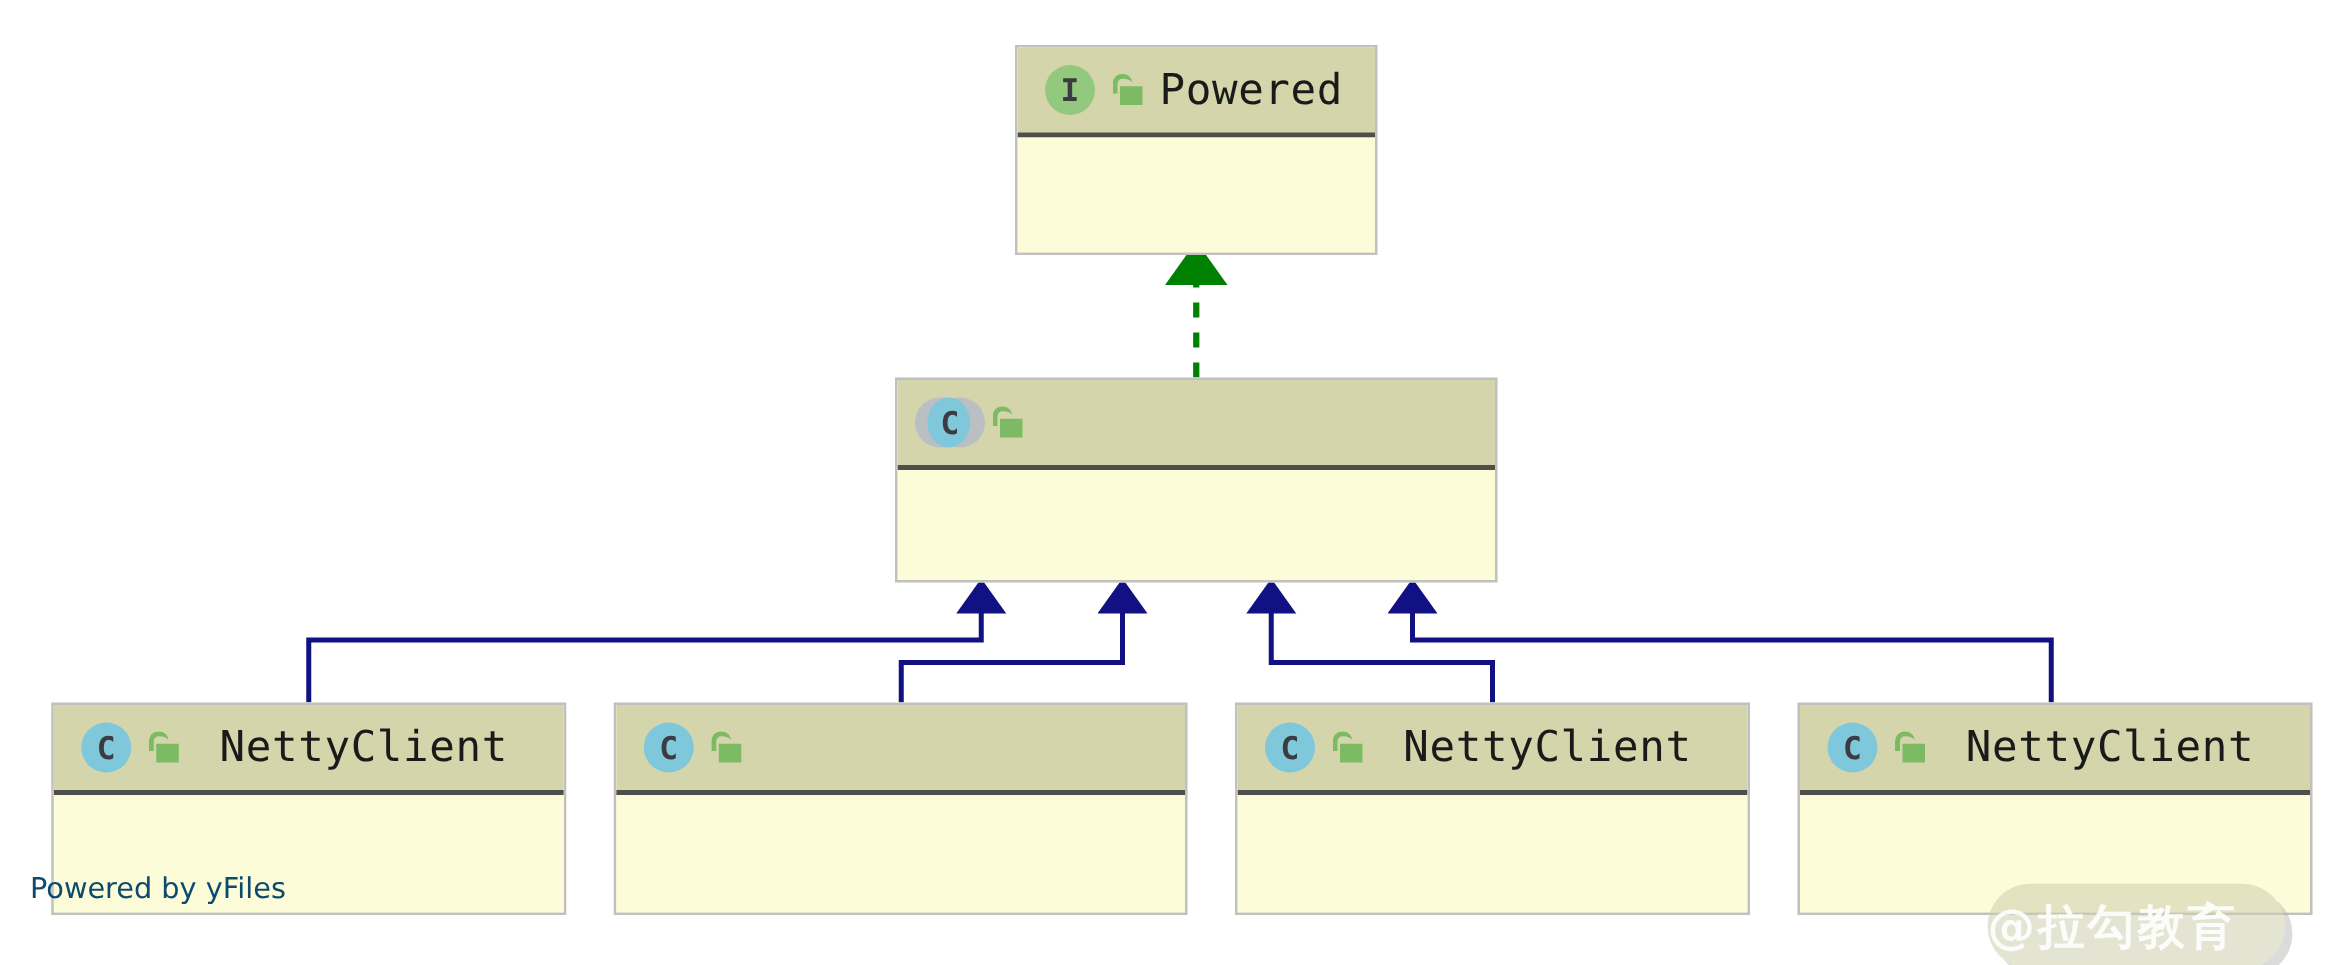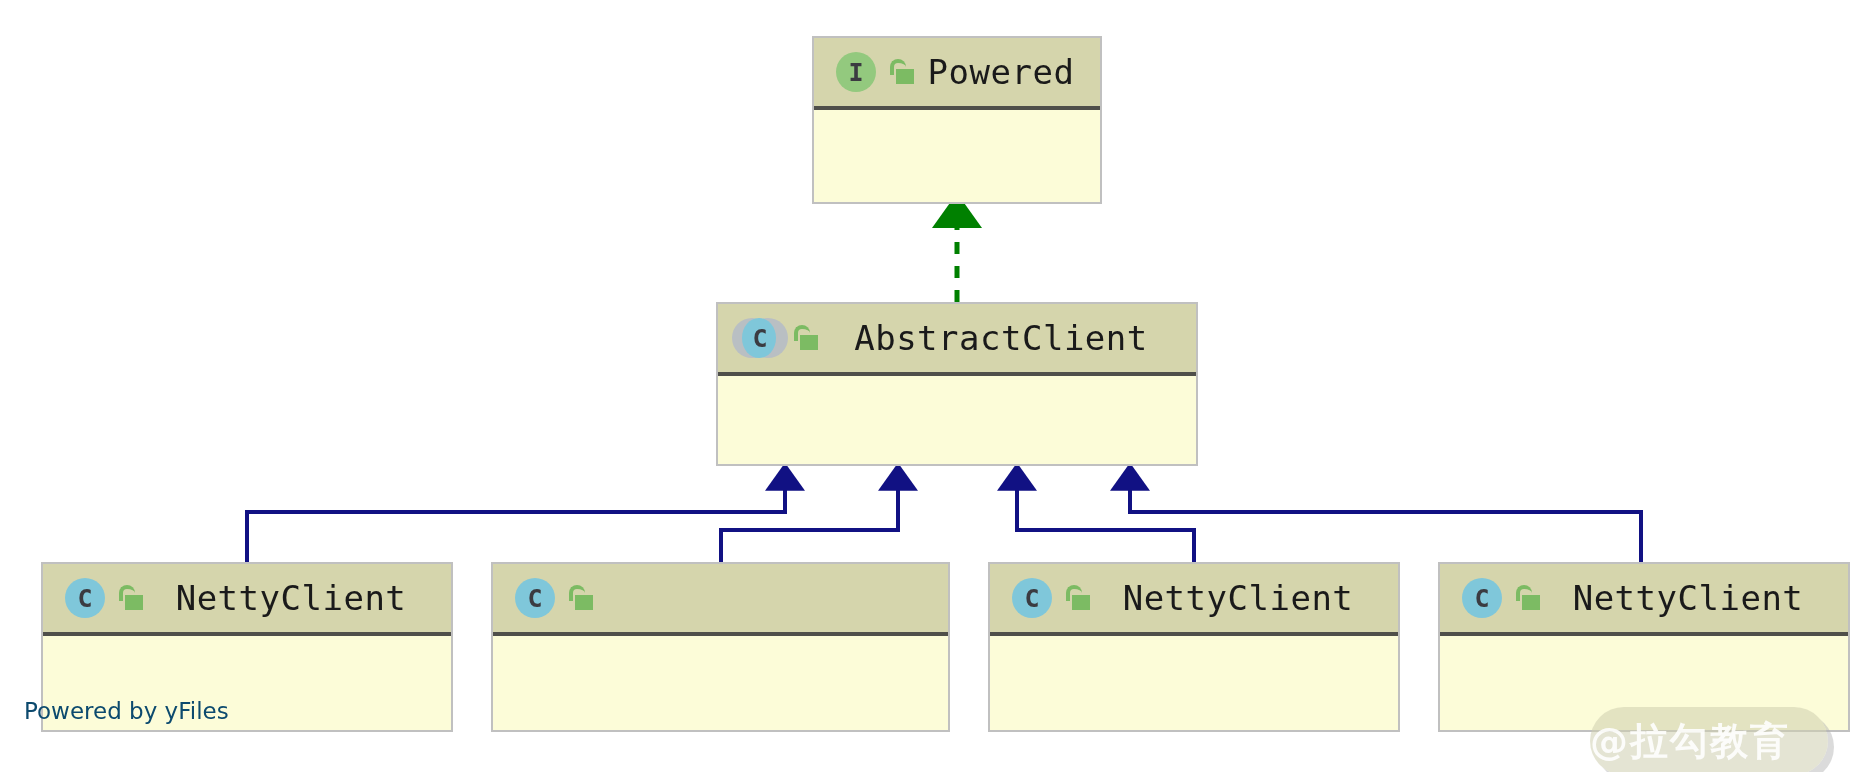--- a/index.html
+++ b/index.html
@@ -212,21 +212,20 @@
       <span class="stereo-icon cls abstract">
         <span class="arc-l"></span>
         <span class="arc-r"></span>
         <span class="disc"></span>
         <span class="glyph">C</span>
       </span>
       <span class="lock-icon">
         <span class="shackle"></span>
         <span class="body"></span>
       </span>
-      <span class="uml-title">AbstractClient</span>
     </div>
     <div class="uml-body" style="height:88px;"></div>
   </div>
 
   <div class="uml-node" style="left:41px; top:562px; width:412px; height:170px;">
     <div class="uml-header" style="height:72px;">
       <span class="stereo-icon cls">
         <span class="disc"></span>
         <span class="glyph">C</span>
       </span>

